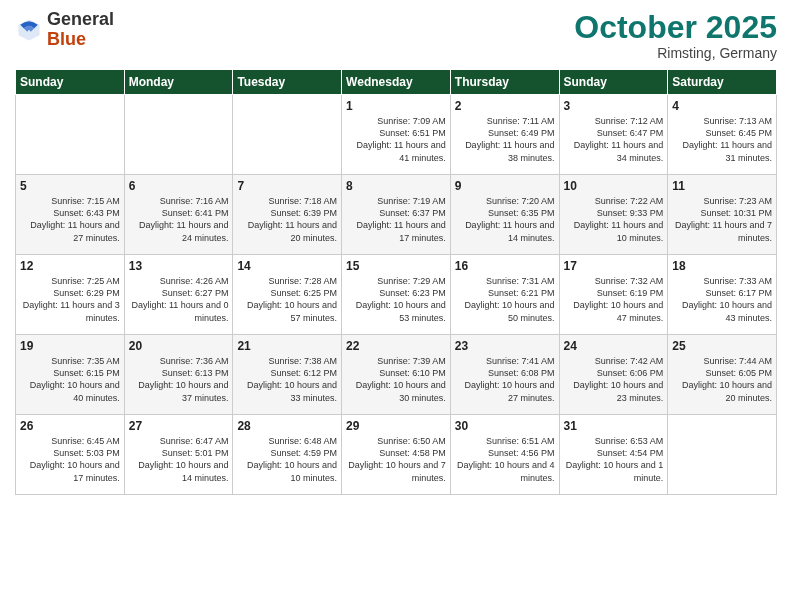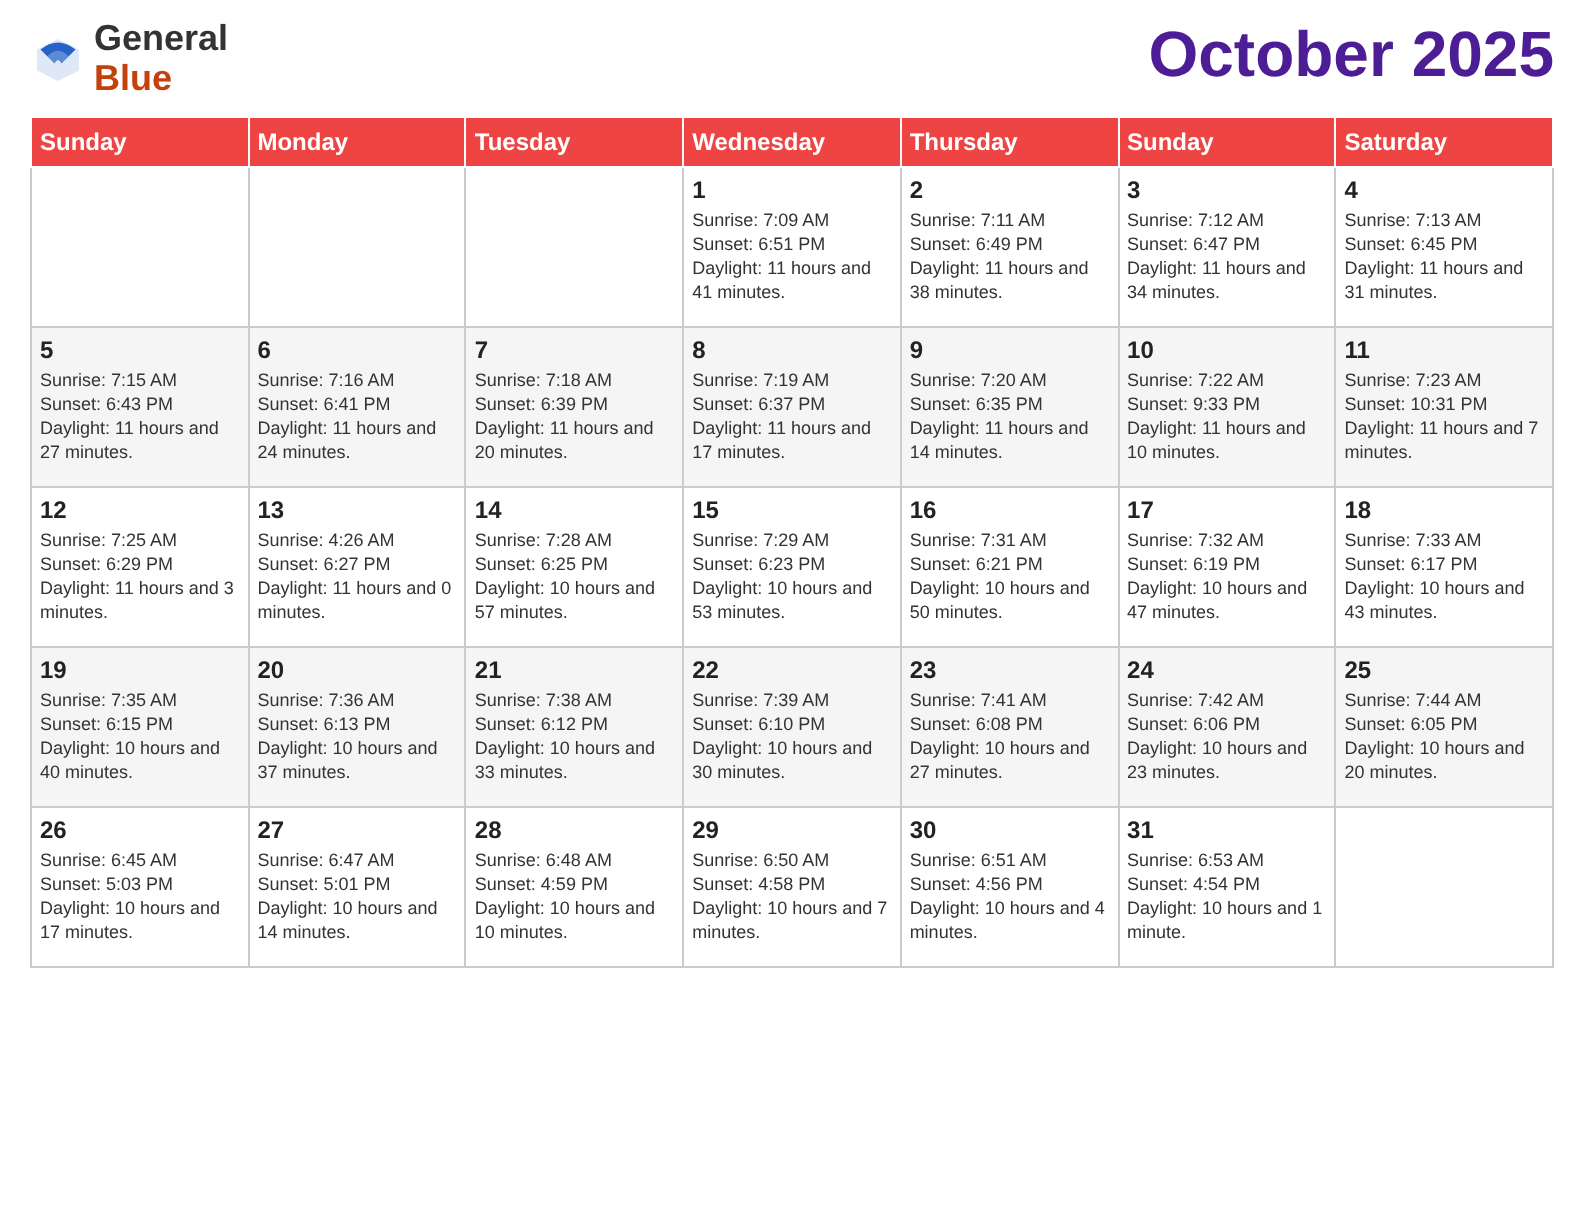--- a/index.html
+++ b/index.html
@@ -37,21 +37,21 @@
     .logo-icon {
       width: 28px;
       height: 28px;
     }
     .title-block {
       text-align: right;
     }
     .month-title {
       font-size: 32px;
       font-weight: bold;
-      color: #4c1d95;
+      color: #0f766e;
       line-height: 1.1;
     }
     .subtitle {
       font-size: 14px;
       color: #444;
     }
     .calendar {
       width: 100%;
       border-collapse: collapse;
       table-layout: fixed;
@@ -75,44 +75,46 @@
     }
     .day-num {
       font-size: 12px;
       font-weight: bold;
       margin-bottom: 2px;
     }
     .day-info {
       font-size: 9px;
       line-height: 1.35;
       color: #333;
+      text-align: right;
     }
     .empty { background: #f9f9f9; }
     tr:nth-child(even) td { background: #f5f5f5; }
     tr:nth-child(odd) td { background: #fff; }
-    .calendar thead tr th { background: #ef4444; }
+    .calendar thead tr th { background: #14532d; }
   </style>
 </head>
 <body>
 
 <div class="page">
   <div class="header">
     <div class="logo">
       <svg class="logo-icon" viewBox="0 0 32 32">
         <polygon points="16,4 28,10 28,22 16,28 4,22 4,10" fill="#2563c7" opacity="0.15"></polygon>
         <path d="M6 10 Q16 2 26 10 L22 14 Q16 8 10 14 Z" fill="#2563c7"></path>
         <path d="M10 14 Q16 8 22 14 L18 18 Q16 14 14 18 Z" fill="#2563c7" opacity="0.7"></path>
       </svg>
       <div class="logo-text">
         <span class="logo-general">General</span><br>
         <span class="logo-blue">Blue</span>
       </div>
     </div>
     <div class="title-block">
       <div class="month-title">October 2025</div>
+      <div class="subtitle">Rimsting, Germany</div>
     </div>
   </div>
 
   <table class="calendar">
     <thead>
       <tr>
         <th>Sunday</th>
         <th>Monday</th>
         <th>Tuesday</th>
         <th>Wednesday</th>

